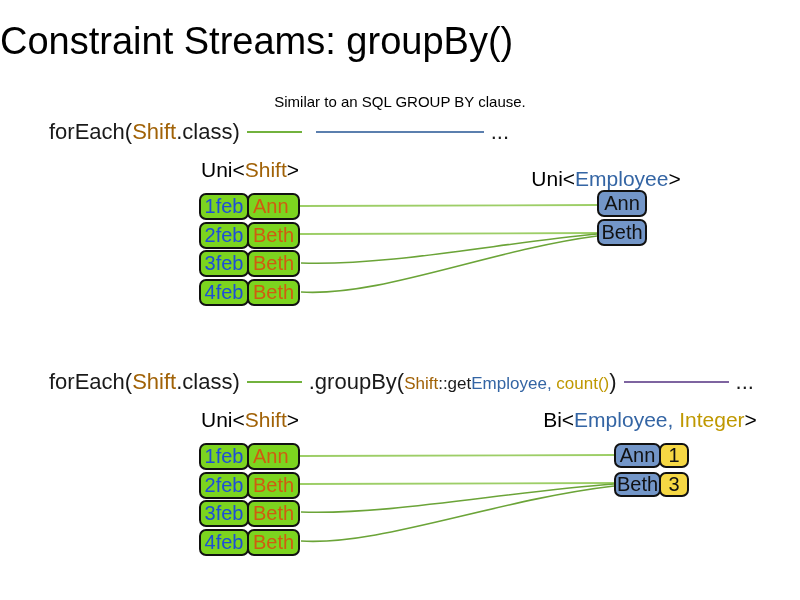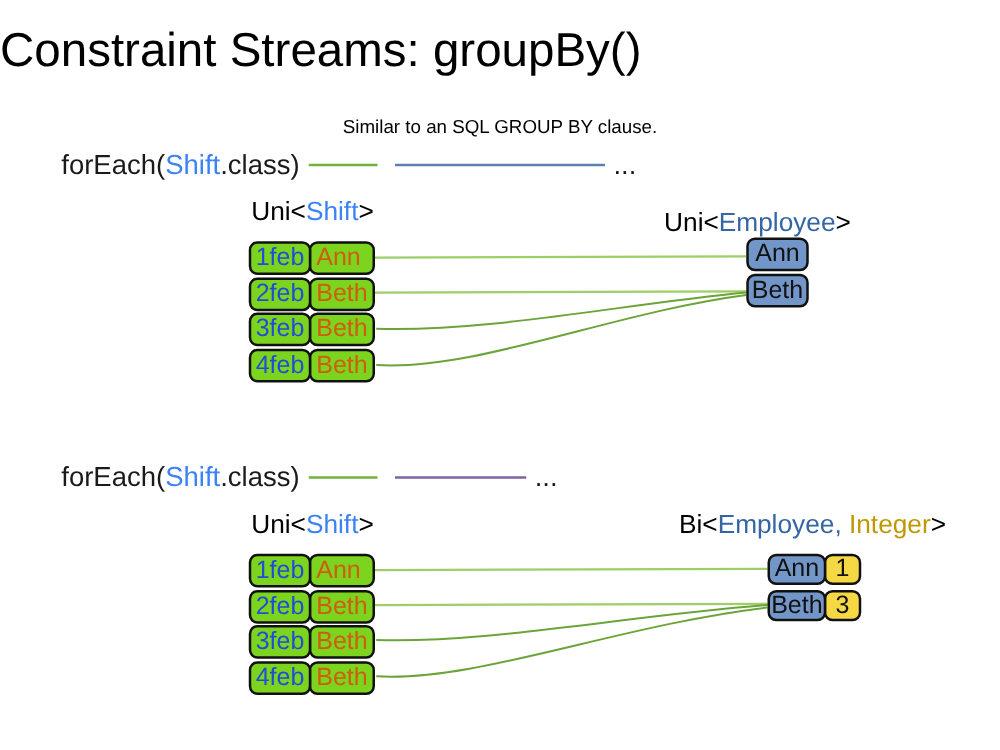--- a/index.html
+++ b/index.html
@@ -11,21 +11,21 @@
            font-size:38px; letter-spacing:0; color:#000; }
   .subtitle { position:absolute; top:70px; left:0; width:800px; text-align:center;
               font-size:15px; color:#000;margin-top:23px; }
 
   
   .code-line { position:absolute; left:49px; height:28px; display:flex;
                align-items:center; font-size:22px; color:#1a1a1a; }
   .code-line span { white-space:pre; }
   .cl1 { top:118px; } .cl2 { top:368px; }
   .param { font-size:17px; }
-  .t-green { color:#3b82f6; }
+  .t-green { color:#a16207; }
   .t-blue  { color:#3465a4; }
   .t-gold  { color:#bf9800; }
   .hline { height:0; border-top:2px solid; margin:0 7px; flex:none; }
   .l-green  { border-color:#72b23d; width:55px; }
   .l-blue   { border-color:#5b7fae; width:168px; }
   .l-purple { border-color:#7e64a0; width:105px; }
 
   
   .hdr { position:absolute; transform:translateX(-50%); font-size:21px;
          white-space:nowrap; color:#000; }
@@ -107,20 +107,21 @@
 </div>
 
 <div class="groups g1" style="left:597px; top:190px">
   <div class="gbox">Ann</div>
   <div class="gbox">Beth</div>
 </div>
 
 <div class="code-line cl2">
   <span><span>forEach(</span><span class="t-green">Shift</span><span>.class)</span></span>
   <div class="hline l-green"></div>
+  <span><span>.groupBy(</span><span class="param t-green">Shift</span><span class="param">::get</span><span class="param t-blue">Employee</span><span class="param t-blue">, </span><span class="param t-gold">count()</span><span>)</span></span>
   <div class="hline l-purple"></div>
   <span>...</span>
 </div>
 
 <div class="hdr" style="left:250px; top:408px"><span>Uni&lt;</span><span class="t-green">Shift</span><span>&gt;</span></div>
 <div class="hdr" style="left:650px; top:408px"><span>Bi&lt;</span><span class="t-blue">Employee</span><span class="t-blue">, </span><span class="t-gold">Integer</span><span>&gt;</span></div>
 
 <div class="shift-table" style="left:199px; top:443px">
   <div class="srow">
     <div class="cell date">1feb</div>

